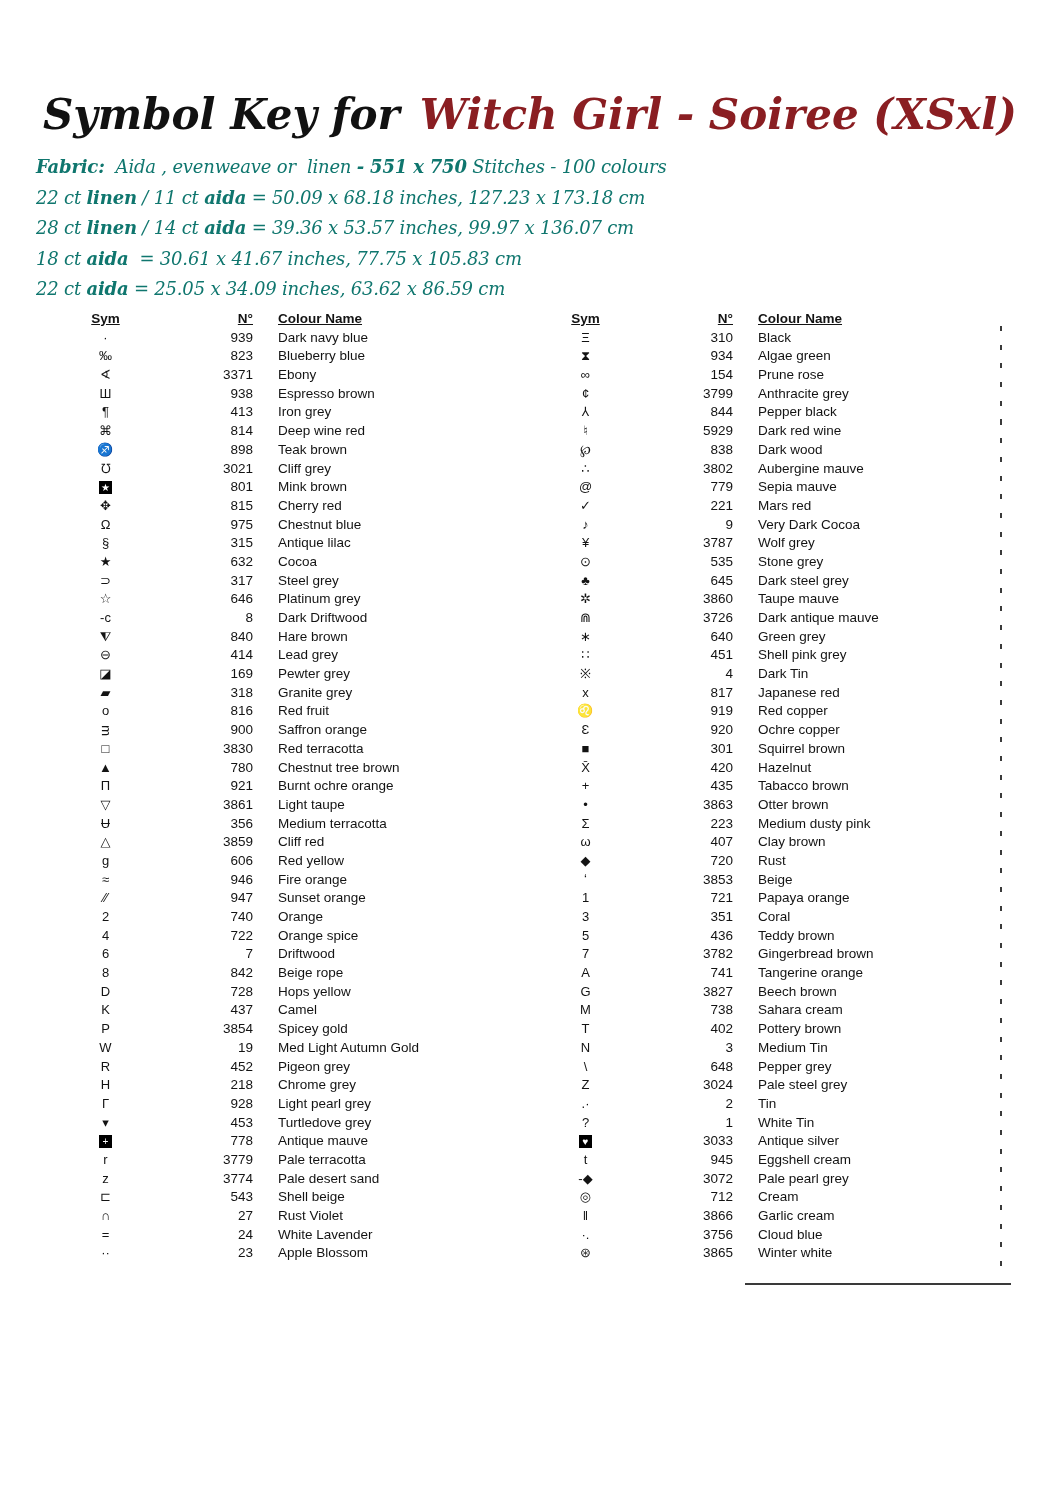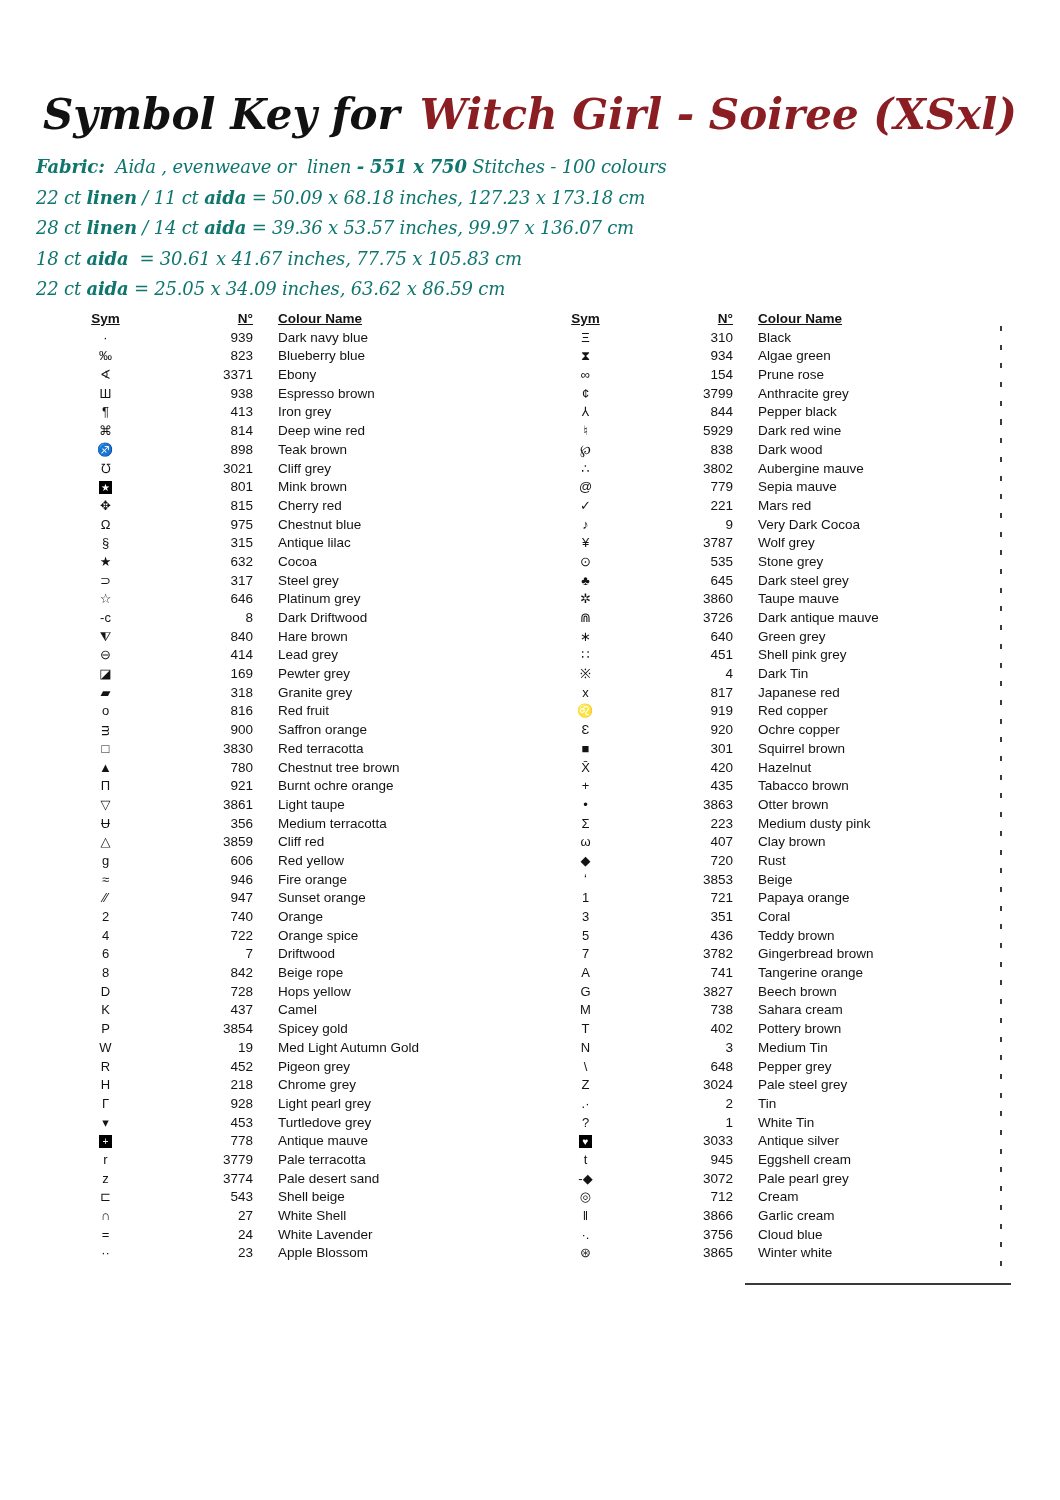--- a/index.html
+++ b/index.html
@@ -276,21 +276,21 @@
           <span class="c-name">Pale desert sand</span>
         </div>
         <div class="row">
           <span class="c-sym">⊏</span>
           <span class="c-num">543</span>
           <span class="c-name">Shell beige</span>
         </div>
         <div class="row">
           <span class="c-sym">∩</span>
           <span class="c-num">27</span>
-          <span class="c-name">White Shell</span>
+          <span class="c-name">Rust Violet</span>
         </div>
         <div class="row">
           <span class="c-sym">=</span>
           <span class="c-num">24</span>
           <span class="c-name">White Lavender</span>
         </div>
         <div class="row">
           <span class="c-sym">··</span>
           <span class="c-num">23</span>
           <span class="c-name">Apple Blossom</span>

